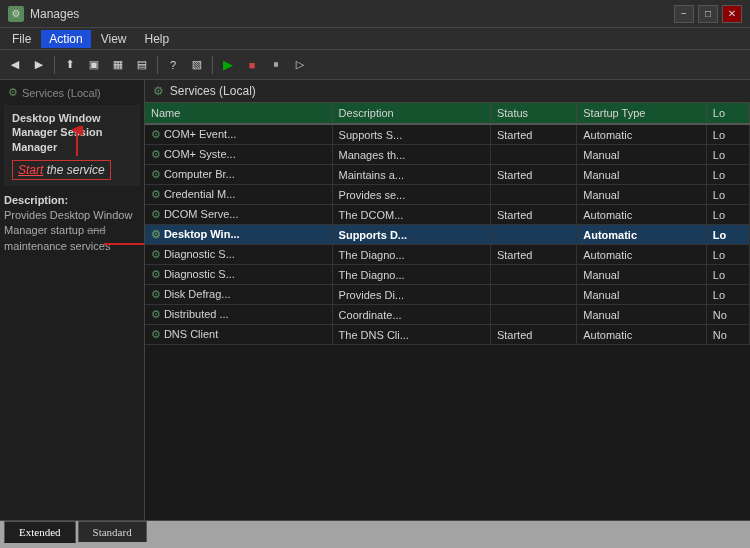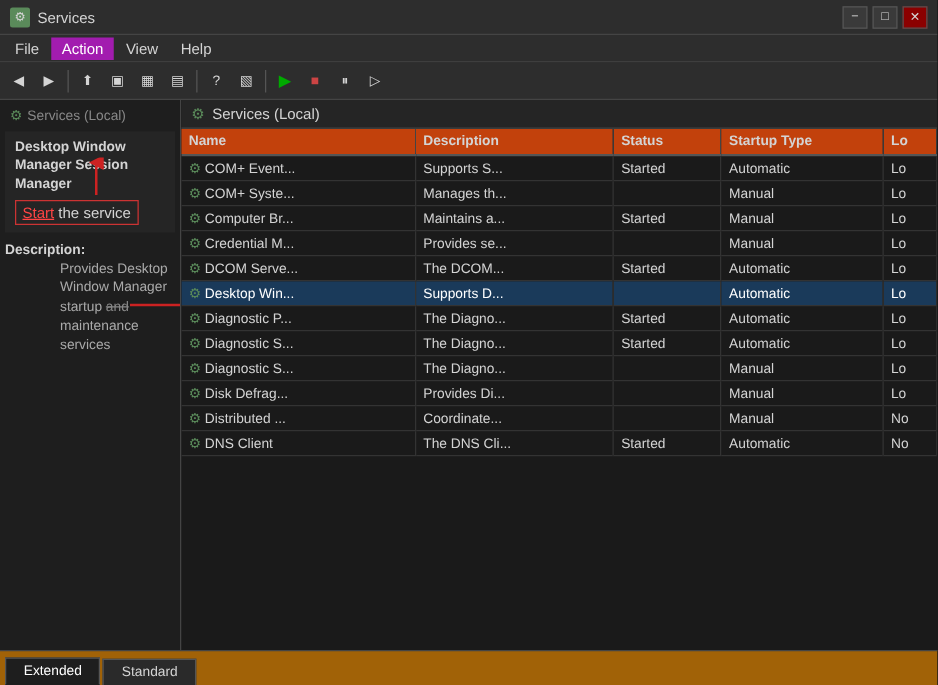--- a/index.html
+++ b/index.html
@@ -65,21 +65,21 @@
       padding: 0 4px;
       gap: 2px;
       border-bottom: 1px solid #444;
     }
     .menu-item {
       padding: 2px 8px;
       font-size: 12px;
       color: #d4d4d4;
       cursor: pointer;
     }
-    .menu-item.active { background: #a21caf; color: white; }
+    .menu-item.active { background: #1d4ed8; color: white; }
 
     
     .toolbar {
       background: #2d2d2d;
       height: 30px;
       display: flex;
       align-items: center;
       padding: 0 4px;
       gap: 2px;
       border-bottom: 1px solid #444;
@@ -146,21 +146,20 @@
     .desc-label {
       font-size: 11px;
       color: #d4d4d4;
       font-weight: bold;
     }
     .desc-text {
       font-size: 11px;
       color: #aaa;
       line-height: 1.4;
       margin-top: 2px;
-      margin-left: 44px;
     }
     .strikethrough {
       text-decoration: line-through;
       color: #888;
     }
 
     
     .right-panel {
       flex: 1;
       display: flex;
@@ -186,24 +185,24 @@
     .table-container {
       flex: 1;
       overflow-y: auto;
       overflow-x: hidden;
     }
     table {
       width: 100%;
       border-collapse: collapse;
     }
     thead th {
-      background: #c2410c;
-      color: #d4d4d4;
-      font-size: 11px;
-      font-weight: bold;
+      background: #14532d;
+      color: #d4d4d4;
+      font-size: 11px;
+      font-weight: normal;
       padding: 4px 6px;
       border-right: 1px solid #444;
       border-bottom: 2px solid #555;
       text-align: left;
       white-space: nowrap;
       position: sticky;
       top: 0;
     }
     tbody tr {
       border-bottom: 1px solid #333;
@@ -213,31 +212,32 @@
       padding: 3px 6px;
       font-size: 11px;
       color: #d4d4d4;
       border-right: 1px solid #333;
       white-space: nowrap;
       overflow: hidden;
       text-overflow: ellipsis;
     }
     tbody tr.selected td {
       color: #ffffff;
-      font-weight: normal;
+      font-weight: bold;
     }
 
     
     .bottom-tabs {
       height: 28px;
-      background: #a16207;
+      background: #a3a3a3;
       border-top: 1px solid #444;
       display: flex;
-      align-items: flex-end;
+      align-items: flex-start;
       padding: 0 4px;
+      font-family: Liberation Serif, serif;
     }
     .tab {
       padding: 4px 14px;
       font-size: 11px;
       color: #d4d4d4;
       border: 1px solid #555;
       border-bottom: none;
       background: #2a2a2a;
       cursor: pointer;
       margin-right: 2px;
@@ -254,21 +254,21 @@
     .table-container::-webkit-scrollbar-thumb { background: #555; border-radius: 2px; }
   </style>
 </head>
 <body>
 
 <div class="title-bar">
   <div class="title-bar-left">
     <div class="title-bar-icon">
       <span>⚙</span>
     </div>
-    <span class="title-bar-title">Services</span>
+    <span class="title-bar-title">Manages</span>
   </div>
   <div class="title-bar-controls">
     <button class="title-btn">−</button>
     <button class="title-btn">□</button>
     <button class="title-btn close">✕</button>
   </div>
 </div>
 
 <div class="menu-bar">
   <div class="menu-item">File</div>
@@ -310,21 +310,21 @@
         <svg width="70" height="35" style="position:absolute; left:30px; top:-34px;">
           <defs>
             <marker id="arrowhead-up" markerWidth="6" markerHeight="6" refX="3" refY="3" orient="auto">
               <polygon points="3,0 6,6 0,6" fill="#cc2222"></polygon>
             </marker>
           </defs>
           <line x1="35" y1="30" x2="35" y2="4" stroke="#cc2222" stroke-width="2" marker-end="url(#arrowhead-up)"></line>
         </svg>
       </div>
 
-      <div style="margin-top: 6px;">
+      <div style="margin-top: 6px; font-style: italic;">
         <span style="border: 1px solid #cc3333; padding: 2px 5px; display:inline-block;">
           <span class="start-text">Start</span>
           <span class="normal-text"> </span><span class="normal-text">the service</span>
         </span>
       </div>
     </div>
 
     <div class="description-section">
       <div class="desc-label">Description:</div>
       <div style="position:relative; margin-top:2px;">
@@ -398,27 +398,20 @@
               <td>Lo</td>
             </tr>
             <tr class="selected">
               <td><span style="color:#5a8a5a;margin-right:3px;">⚙</span>Desktop Win...</td>
               <td>Supports D...</td>
               <td></td>
               <td>Automatic</td>
               <td>Lo</td>
             </tr>
             <tr>
-              <td><span style="color:#5a8a5a;margin-right:3px;">⚙</span>Diagnostic P...</td>
-              <td>The Diagno...</td>
-              <td>Started</td>
-              <td>Automatic</td>
-              <td>Lo</td>
-            </tr>
-            <tr>
               <td><span style="color:#5a8a5a;margin-right:3px;">⚙</span>Diagnostic S...</td>
               <td>The Diagno...</td>
               <td>Started</td>
               <td>Automatic</td>
               <td>Lo</td>
             </tr>
             <tr>
               <td><span style="color:#5a8a5a;margin-right:3px;">⚙</span>Diagnostic S...</td>
               <td>The Diagno...</td>
               <td></td>

